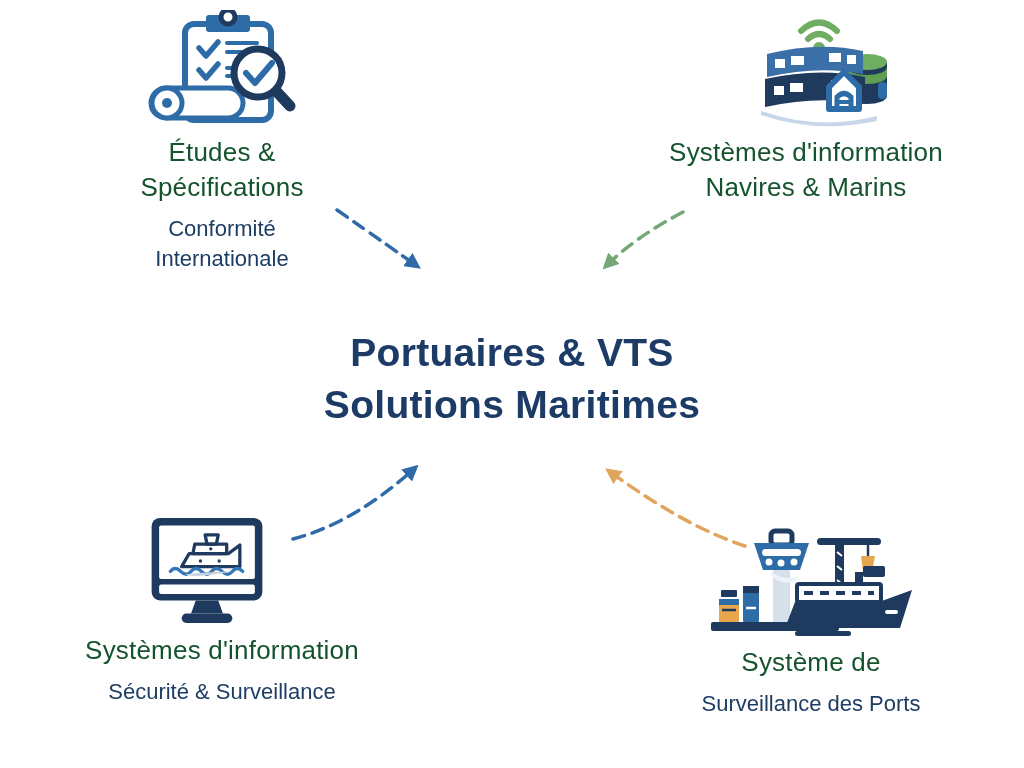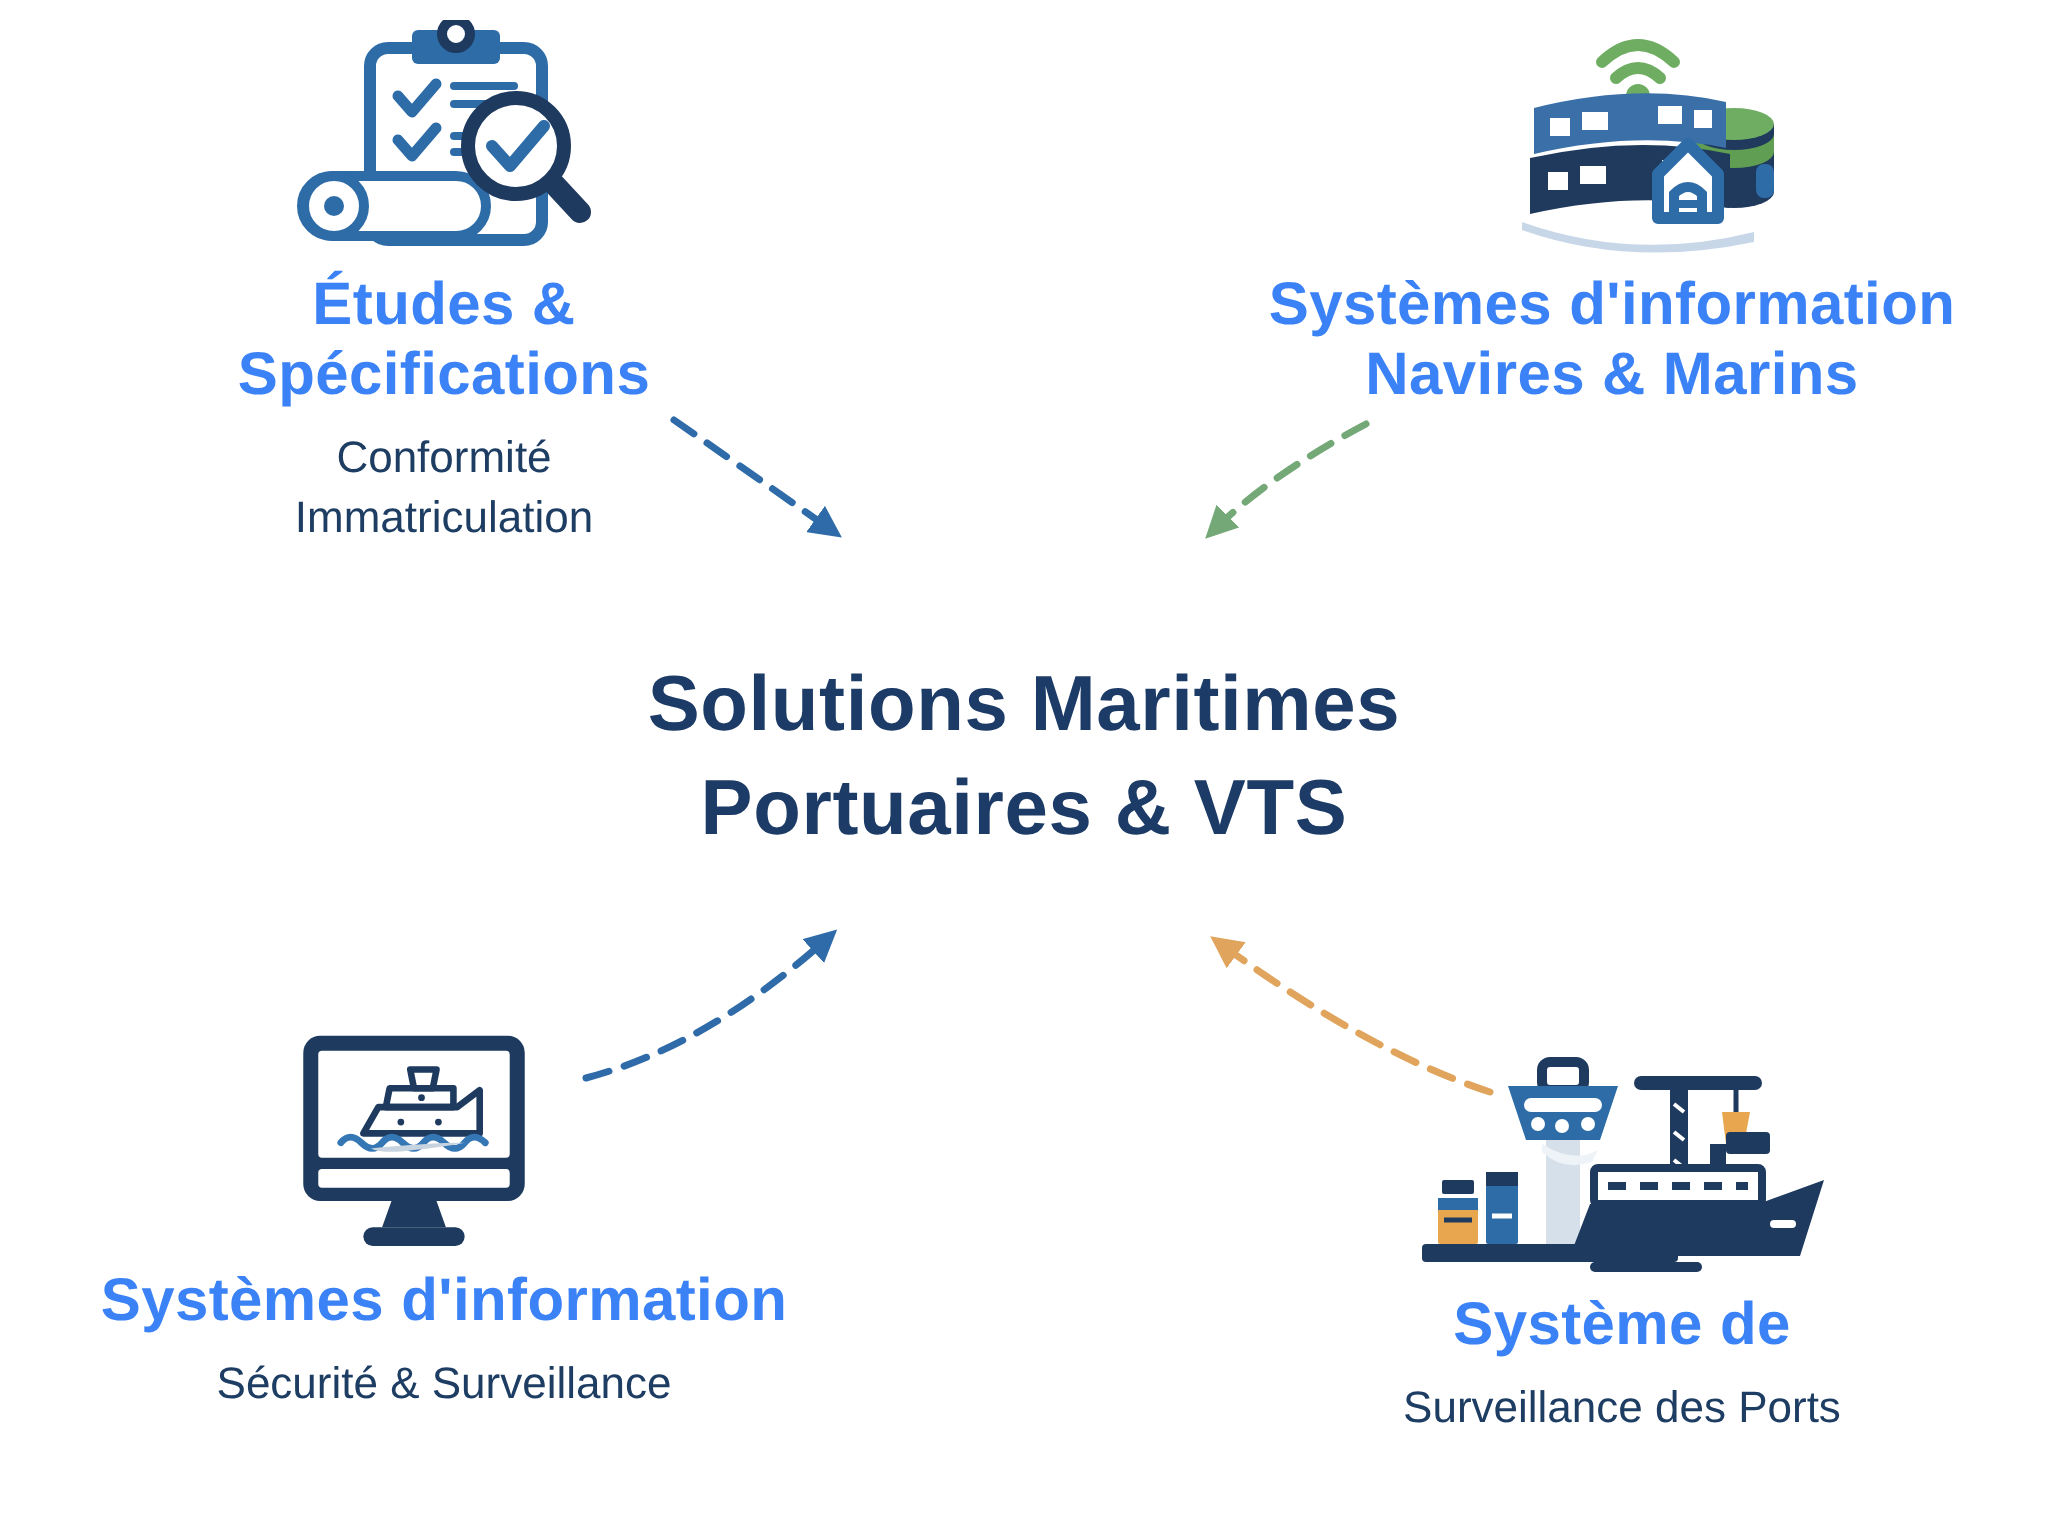--- a/index.html
+++ b/index.html
@@ -2,21 +2,21 @@
 <html><head>
 <meta charset="utf-8">
 <style>
   html,body { margin:0; padding:0; background:#ffffff; }
   .canvas {
     position:relative; width:1024px; height:768px; background:#ffffff;
     font-family:"Liberation Sans", sans-serif; overflow:hidden;
   }
   .quad { position:absolute; display:flex; flex-direction:column; align-items:center; text-align:center; }
   .quad-icon { flex:0 0 auto; }
-  .quad-title { font-weight:700; font-size:30px; line-height:35px; color:#3b82f6; letter-spacing:0.2px; margin-top:3px; }
+  .quad-title { font-weight:400; font-size:26px; line-height:35px; color:#14532d; letter-spacing:0.2px; margin-top:3px; }
   .quad-sub   { font-weight:400; font-size:22px; line-height:30px; color:#1e3d63; margin-top:9px; }
   .quad-title div, .quad-sub div { white-space:nowrap; }
   #q-tl { left:30px;  top:10px;  width:384px; }
   #q-tr { left:600px; top:10px;  width:412px; }
   #q-bl { left:28px;  top:512px; width:388px; }
   #q-br { left:602px; top:528px; width:418px; }
   #q-tr .quad-icon { margin-left:28px; }
   #q-bl .quad-icon { margin-left:-30px; }
   #q-bl .quad-title { margin-top:6px; }
   #q-br .quad-title { margin-top:7px; }
@@ -46,22 +46,22 @@
         <path d="M0,0 L10,5 L0,10 Z" fill="#e0a45c"></path>
       </marker>
     </defs>
     <path d="M 337 210 Q 393 249 417 266" fill="none" stroke-width="3.5" stroke-linecap="round" stroke-dasharray="12 8" marker-end="url(#ah-blue1)" stroke="#2e6ba8"></path>
     <path d="M 683 212 Q 634 238 606 266" fill="none" stroke-width="3.5" stroke-linecap="round" stroke-dasharray="12 8" marker-end="url(#ah-green)" stroke="#74a877"></path>
     <path d="M 293 539 Q 354 523 415 468" fill="none" stroke-width="3.5" stroke-linecap="round" stroke-dasharray="12 8" marker-end="url(#ah-blue2)" stroke="#2e6ba8"></path>
     <path d="M 745 546 Q 684 526 609 471" fill="none" stroke-width="3.5" stroke-linecap="round" stroke-dasharray="12 8" marker-end="url(#ah-orange)" stroke="#e0a45c"></path>
   </svg>
 
   <div class="center-title">
+    <div>Portuaires &amp; VTS</div>
     <div>Solutions Maritimes</div>
-    <div>Portuaires &amp; VTS</div>
   </div>
 
   <div class="quad" id="q-tl">
     <svg class="quad-icon" width="165" height="122" viewBox="0 0 165 122">
       <rect x="45" y="14" width="86" height="96" rx="9" fill="#ffffff" stroke="#2e6ca8" stroke-width="6"></rect>
       <rect x="66" y="5" width="44" height="17" rx="3" fill="#2e6ca8"></rect>
       <circle cx="88" cy="7" r="7" fill="#ffffff" stroke="#1e3a5f" stroke-width="5"></circle>
       <path d="M59 38 l7 8 12-14" fill="none" stroke="#2e6ca8" stroke-width="5.5" stroke-linecap="round" stroke-linejoin="round"></path>
       <line x1="87" y1="33" x2="117" y2="33" stroke="#2e6ca8" stroke-width="4" stroke-linecap="round"></line>
       <line x1="87" y1="42" x2="117" y2="42" stroke="#2e6ca8" stroke-width="4" stroke-linecap="round"></line>
@@ -74,21 +74,21 @@
       <circle cx="118" cy="63" r="24" fill="#ffffff" stroke="#1e3a5f" stroke-width="7"></circle>
       <path d="M106 63 l9 10 17-20" fill="none" stroke="#2e6ca8" stroke-width="6" stroke-linecap="round" stroke-linejoin="round"></path>
       <line x1="137" y1="82" x2="150" y2="96" stroke="#1e3a5f" stroke-width="11" stroke-linecap="round"></line>
     </svg>
     <div class="quad-title">
       <div>Études &amp;</div>
       <div>Spécifications</div>
     </div>
     <div class="quad-sub">
       <div>Conformité</div>
-      <div>Immatriculation</div>
+      <div>Internationale</div>
     </div>
   </div>
 
   <div class="quad" id="q-tr">
     <svg class="quad-icon" width="150" height="122" viewBox="0 0 150 122">
       <path d="M16 101 Q 72 121 132 106 L 132 111 Q 70 124 16 105 Z" fill="#c7d7e8"></path>
       <path d="M56 21 Q 74 4 92 21" fill="none" stroke="#6fae62" stroke-width="6" stroke-linecap="round"></path>
       <path d="M63 29 Q 74 19 85 29" fill="none" stroke="#6fae62" stroke-width="6" stroke-linecap="round"></path>
       <circle cx="74" cy="38" r="6" fill="#6fae62"></circle>
       <path d="M102 52 L102 86 A20 8 0 0 0 142 86 L142 52 Z" fill="#1f3a5c"></path>

